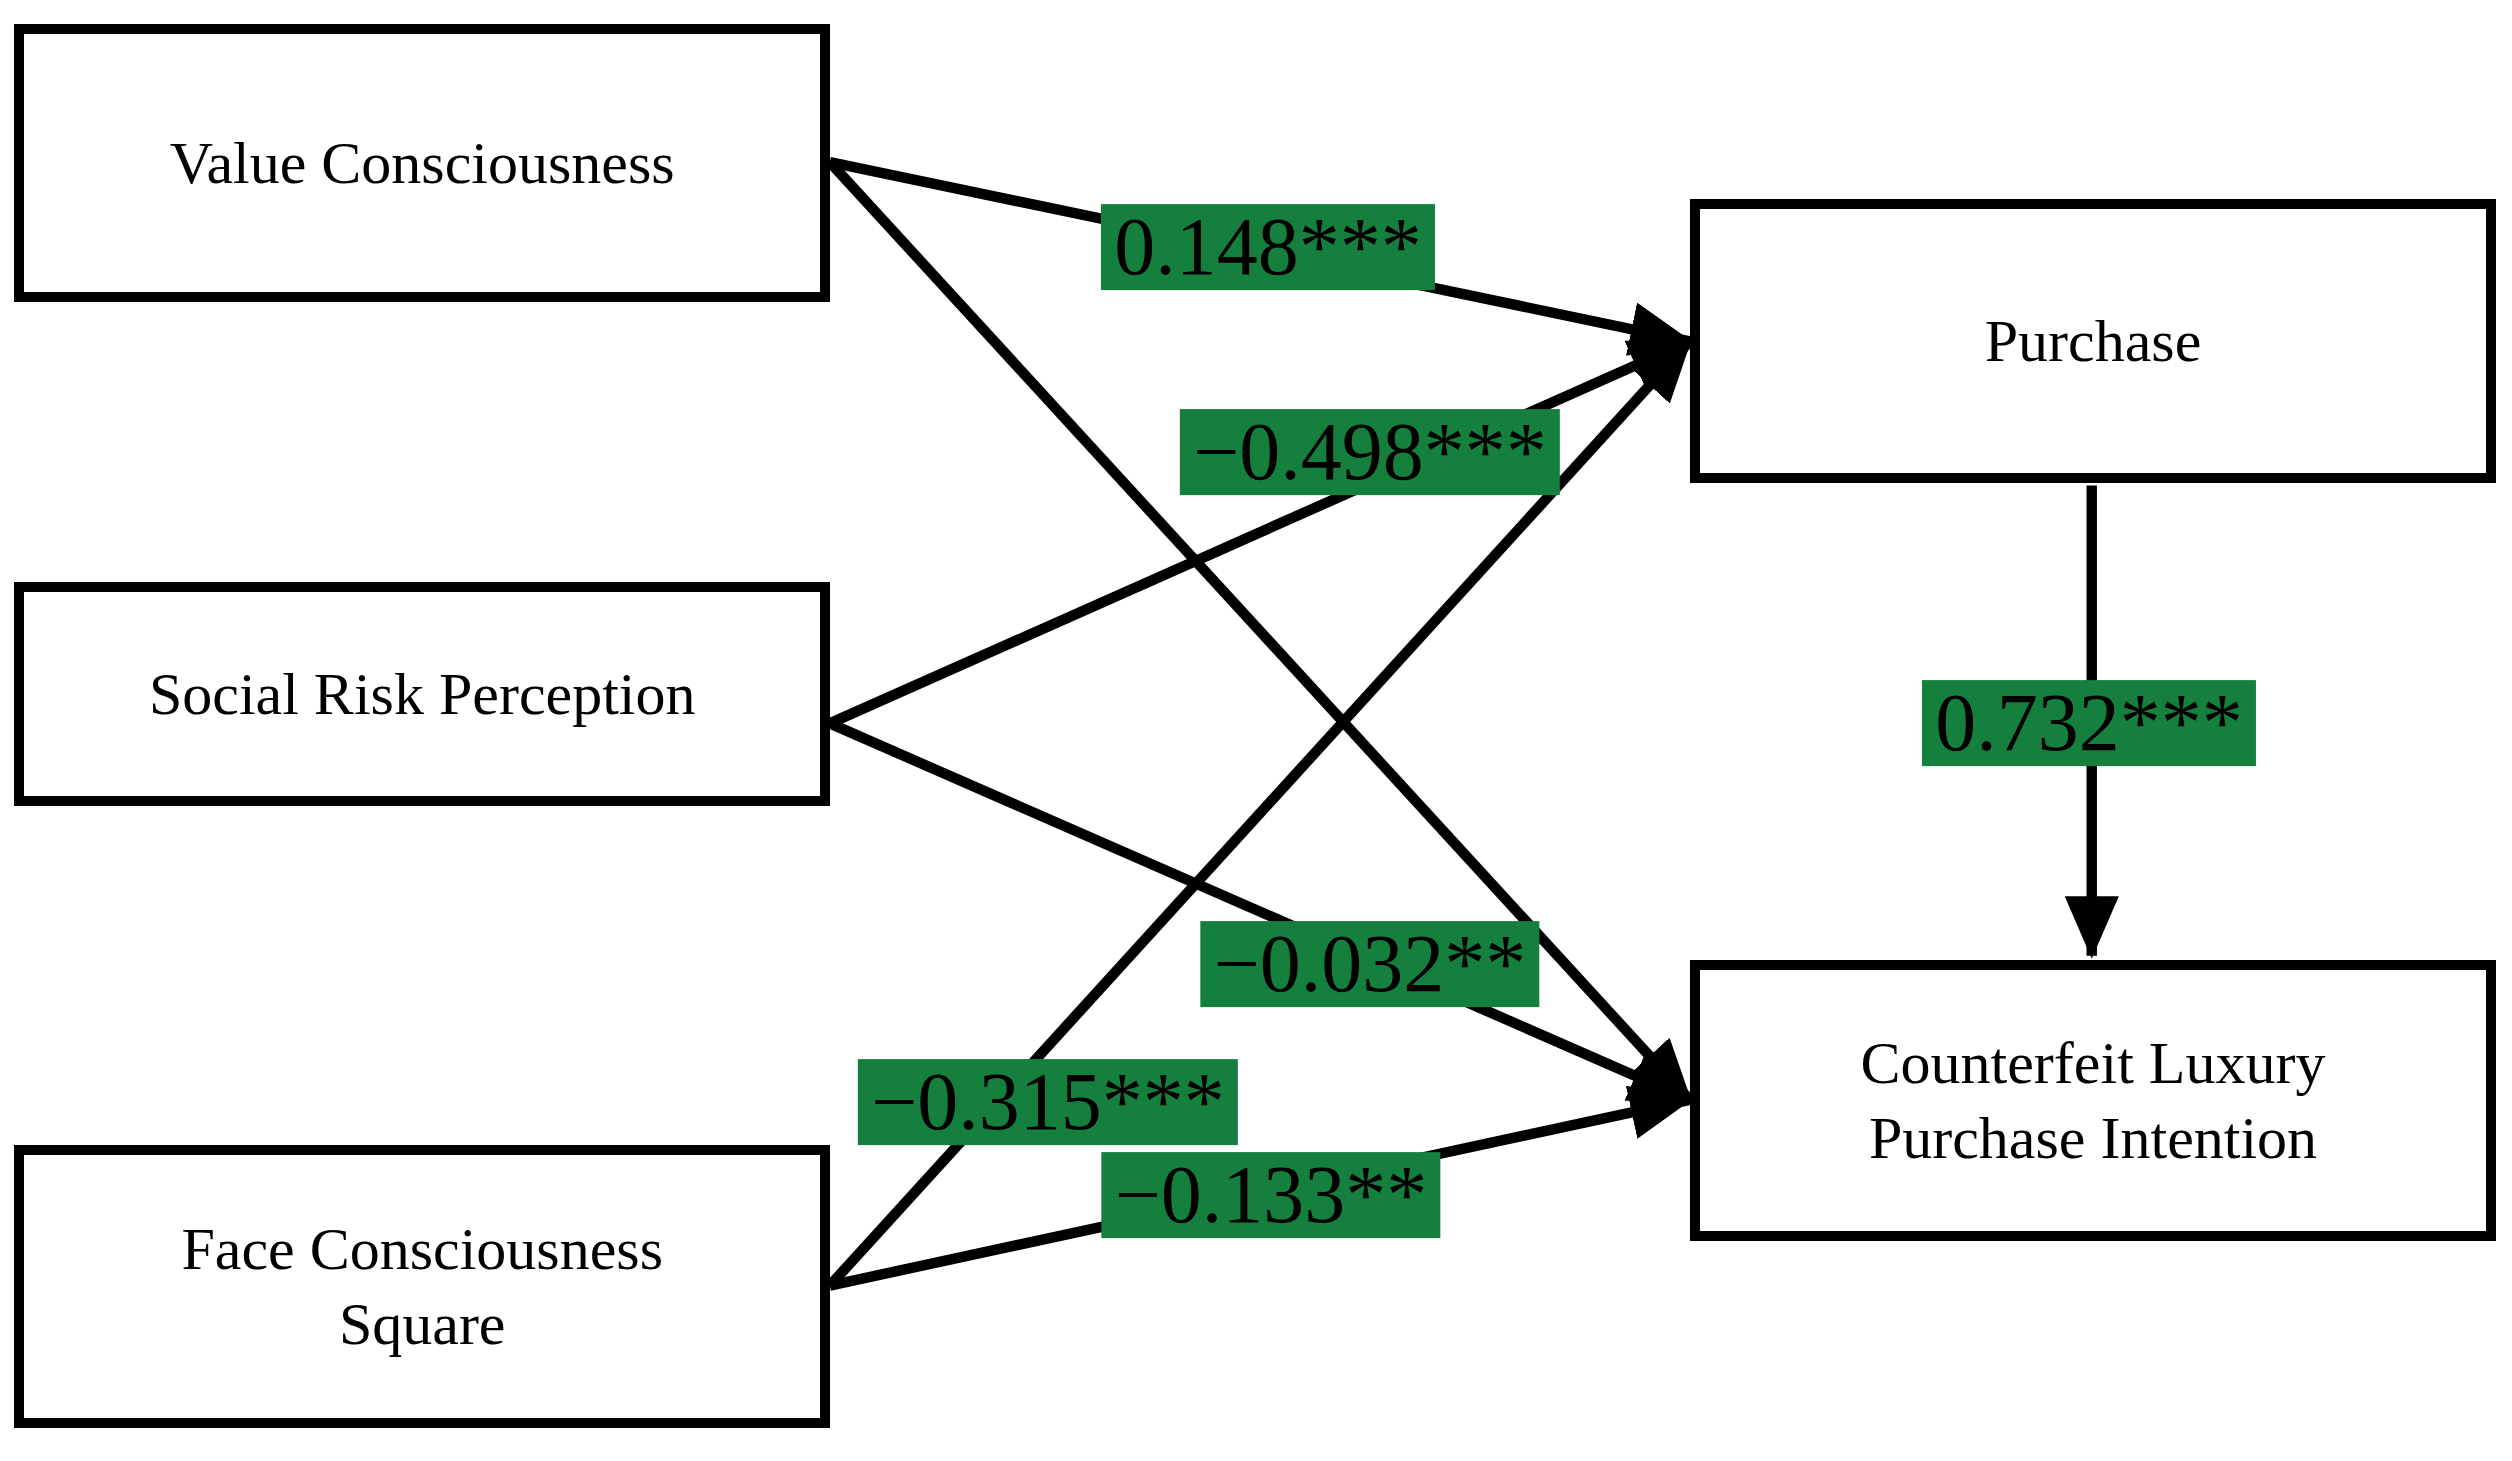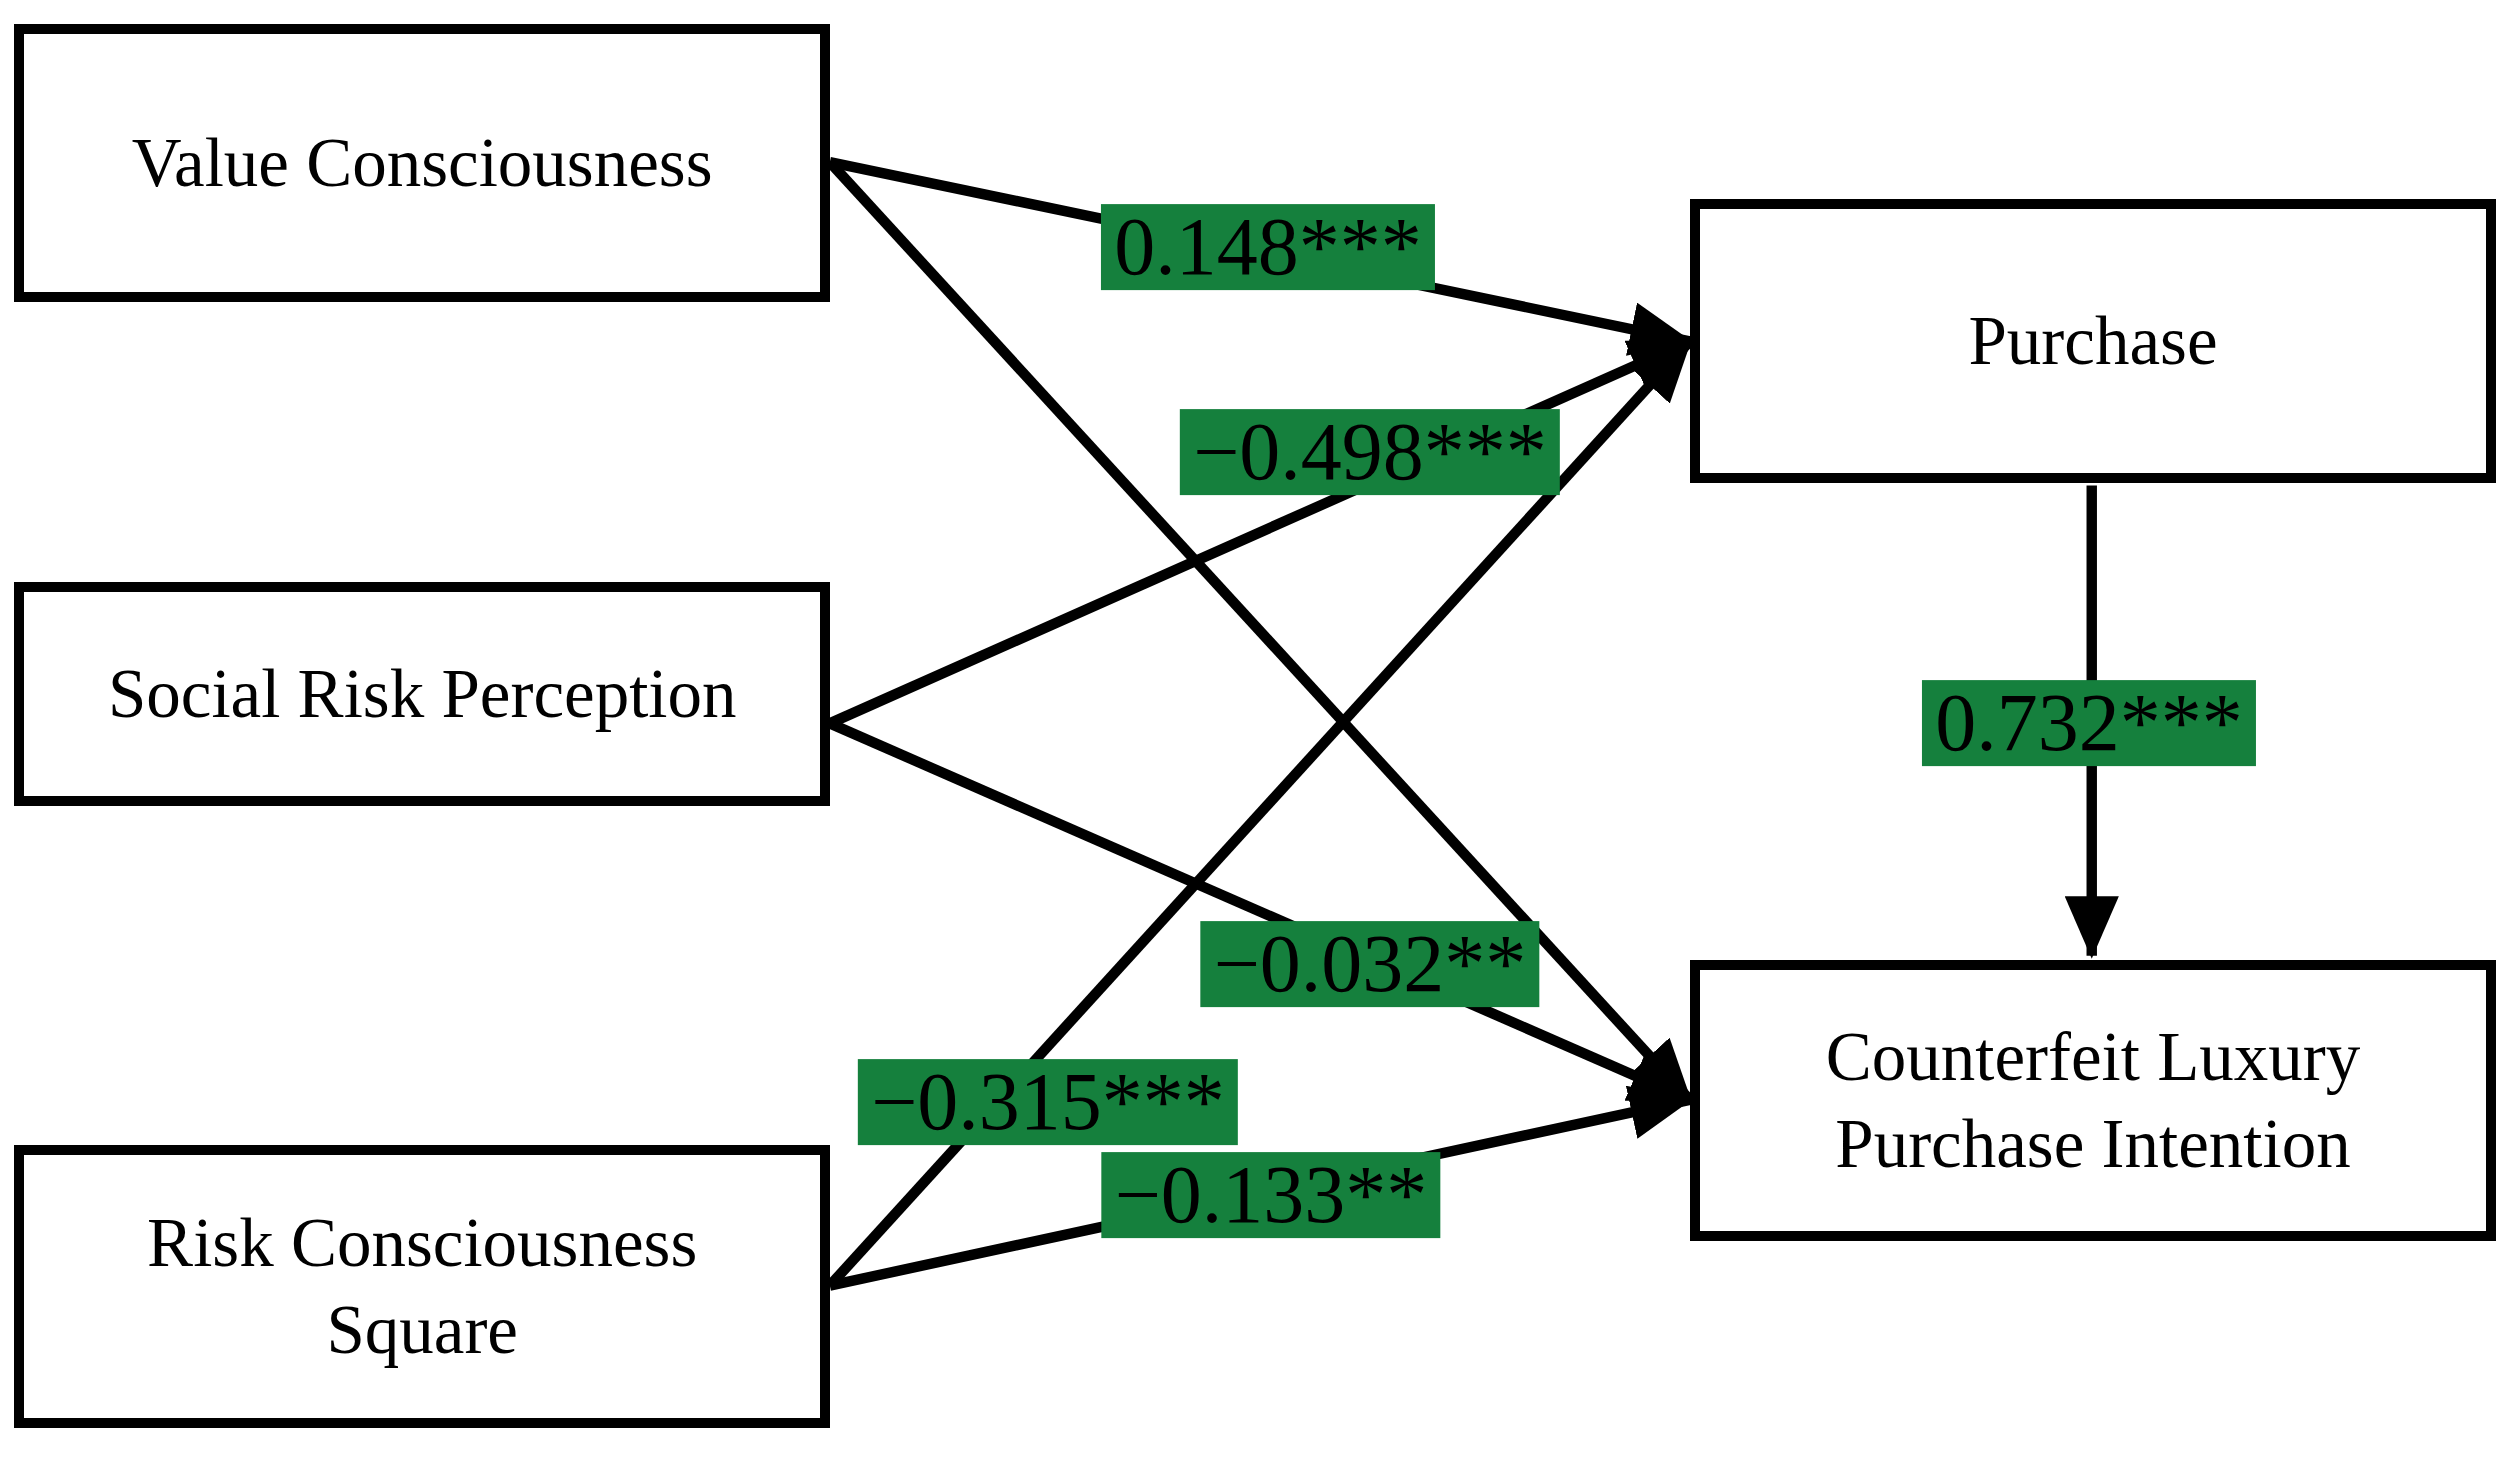--- a/index.html
+++ b/index.html
@@ -31,21 +31,21 @@
   .node {
     position: absolute;
     box-sizing: border-box;
     background: #ffffff;
     border: 10.4px solid #000000;
     display: flex;
     flex-direction: column;
     align-items: center;
     justify-content: center;
     text-align: center;
-    font-size: 69px;
+    font-size: 60px;
     line-height: 1.25;
     z-index: 3;
     white-space: nowrap;
   }
   #n-vc   { left: 14.2px;   top: 24px;   width: 816px; height: 278px; }
   #n-srp  { left: 14.2px;   top: 582px;  width: 816px; height: 224px; }
   #n-fcs  { left: 14.2px;   top: 1145px; width: 816px; height: 283px; }
   #n-att  { left: 1690px; top: 199px;  width: 806px; height: 284px; }
   #n-clpi { left: 1690px; top: 960px; width: 806px; height: 281px; }
   .coef {
@@ -88,21 +88,21 @@
 
   <div class="node" id="n-vc">
     <span>Value Consciousness</span>
   </div>
 
   <div class="node" id="n-srp">
     <span>Social Risk Perception</span>
   </div>
 
   <div class="node" id="n-fcs">
-    <span>Risk Consciousness</span>
+    <span>Face Consciousness</span>
     <span>Square</span>
   </div>
 
   <div class="node" id="n-att">
     <span>Purchase</span>
   </div>
 
   <div class="node" id="n-clpi">
     <span>Counterfeit Luxury</span>
     <span>Purchase Intention</span>

